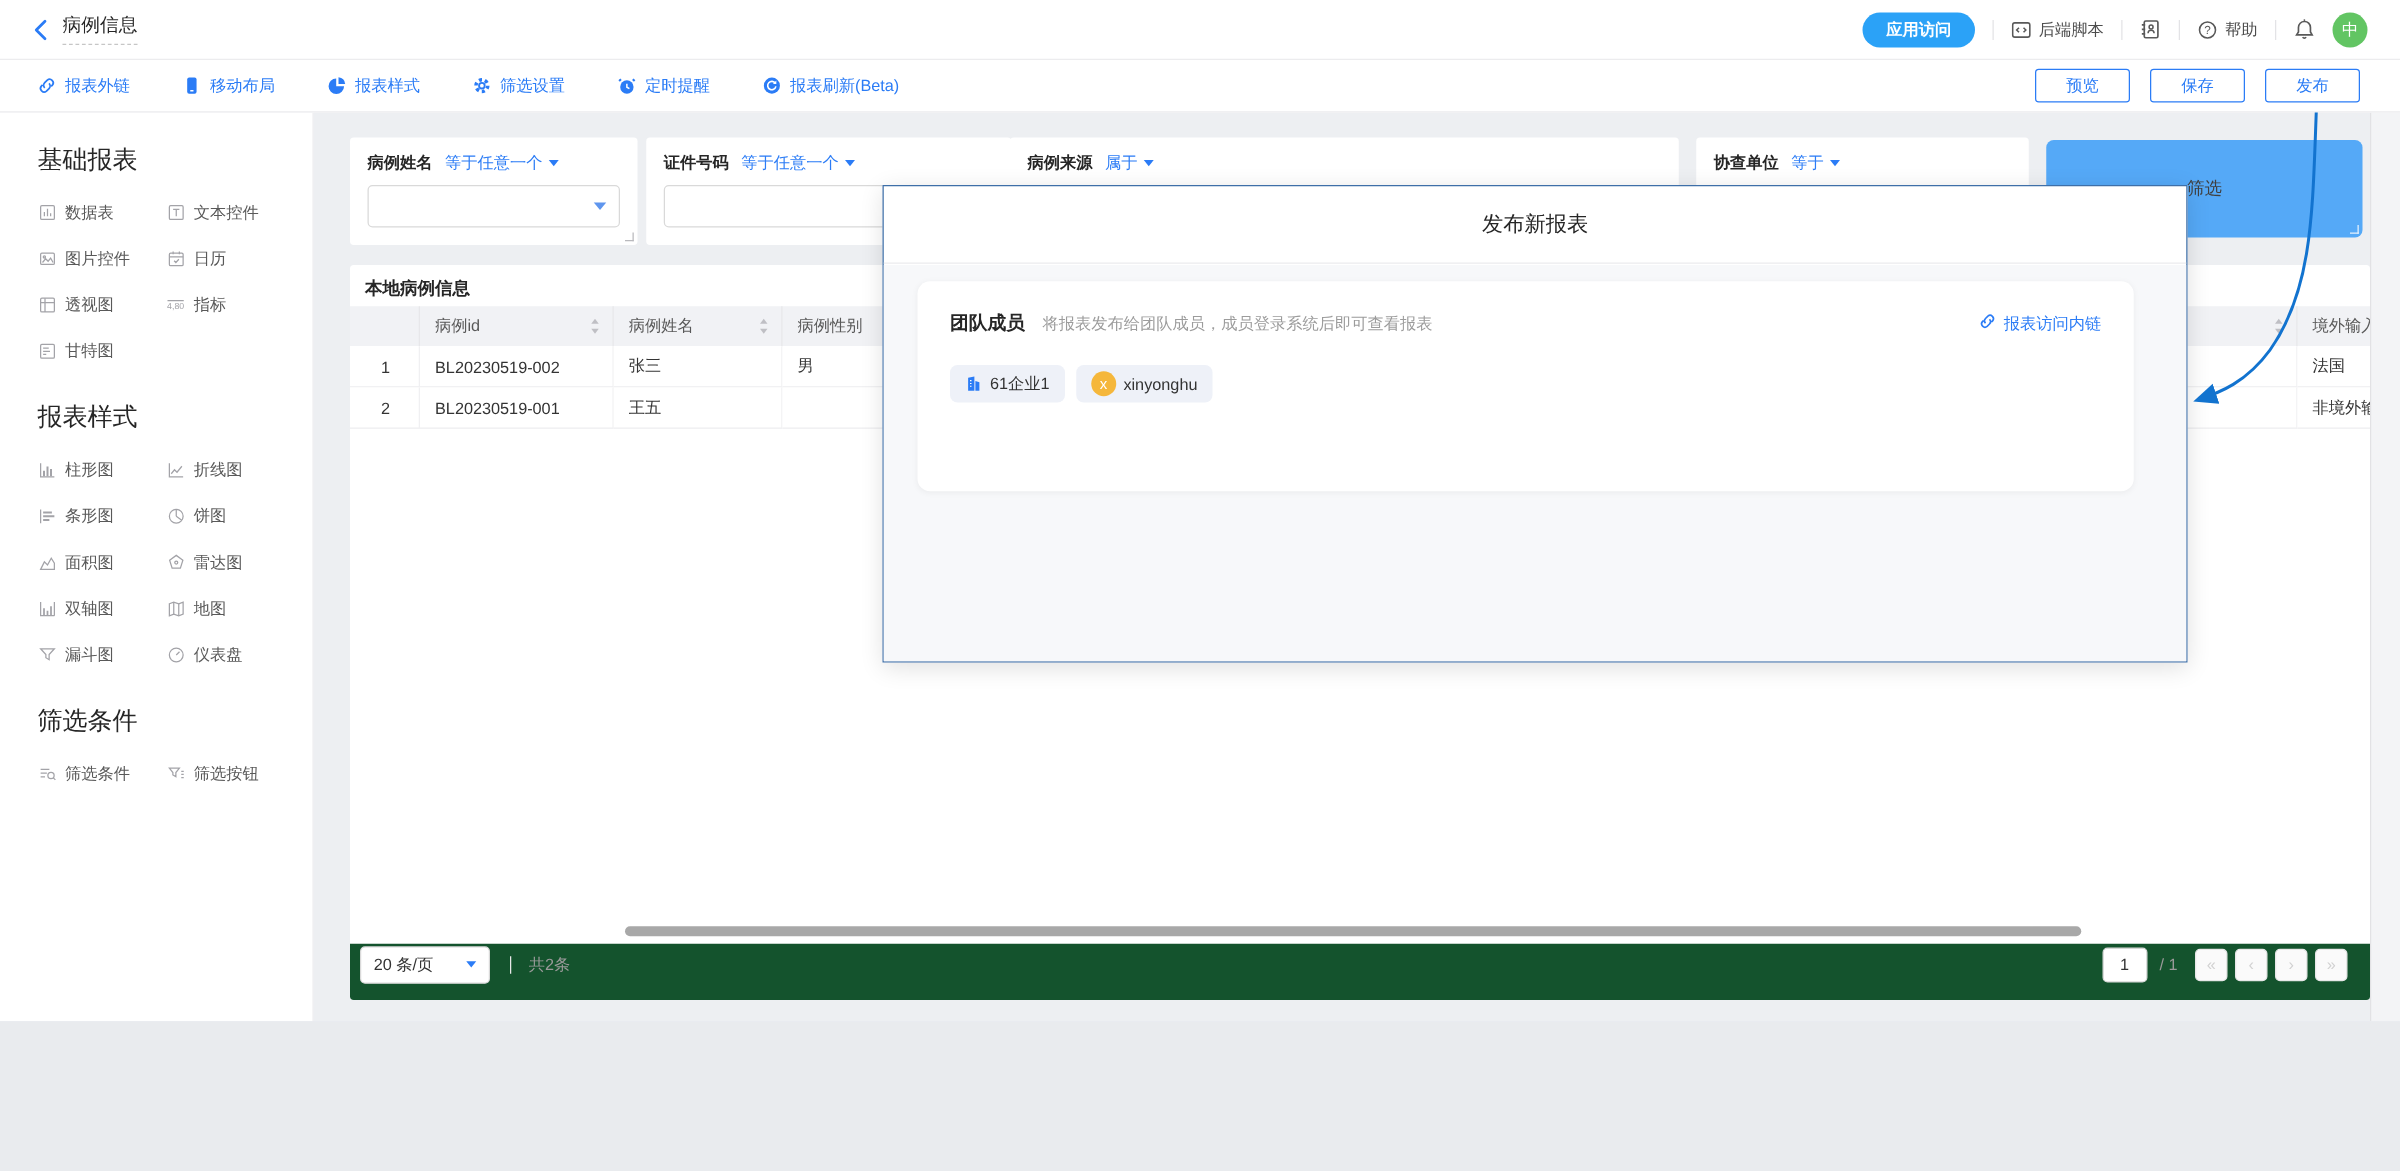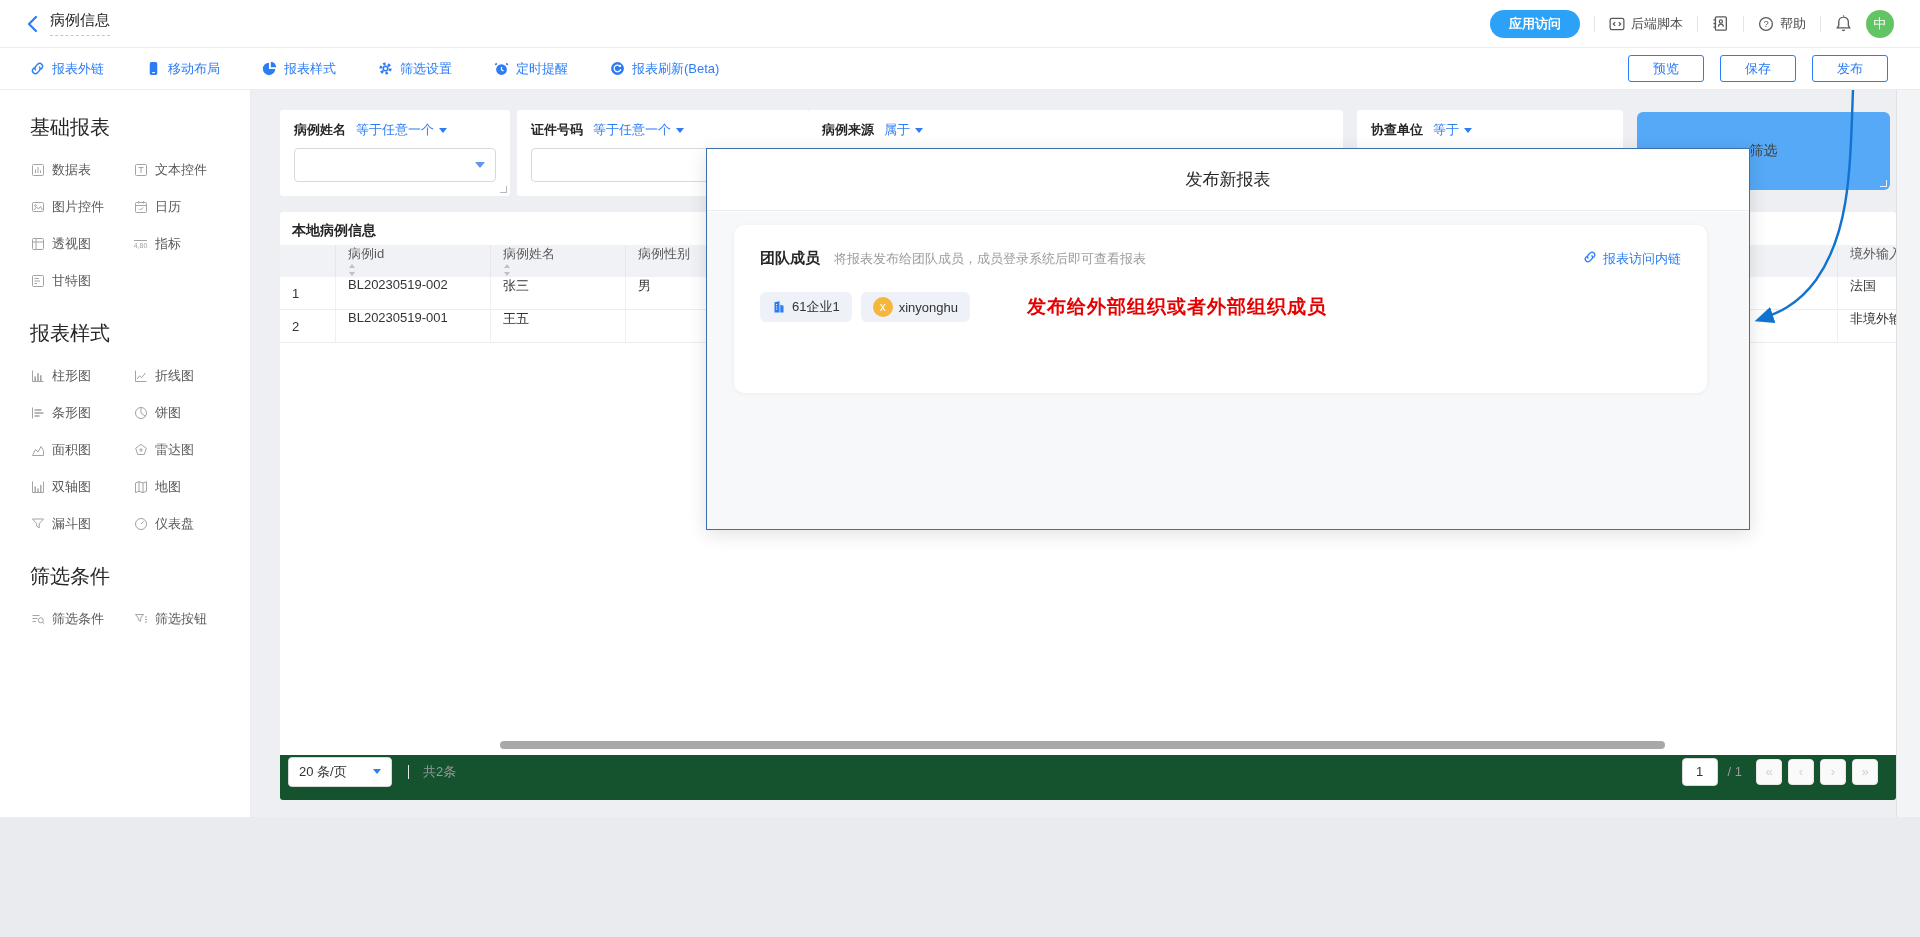--- a/index.html
+++ b/index.html
@@ -48,21 +48,21 @@
   .rz { position:absolute; right:3px; bottom:3px; width:7px; height:7px; border-right:1px solid #b9b9bd; border-bottom:1px solid #b9b9bd; }
   .fsubmit { position:absolute; left:1386px; top:22px; width:253px; height:78px; background:#55a9f7; border-radius:6px; color:#404040; font-size:14px; display:flex; align-items:center; justify-content:center; cursor:pointer; }
   .fsubmit .rz { border-color:#e6f1fd; }
 
   
   .tcard { position:absolute; left:29px; top:122px; width:1616px; height:588px; background:#fff; border-radius:3px; overflow:hidden; }
   .tc-title { position:absolute; left:12px; top:10px; font-size:14px; font-weight:bold; color:#262626; }
   .grid { position:absolute; left:0; top:33px; width:1724px; }
   .g-row { display:flex; }
   .g-h { background:#f1f2f5; }
-  .g-cell { height:32px; display:flex; align-items:flex-start; padding:0 10px 0 12px; border-right:1px solid #e7e7ea; font-size:13px; color:#595959; justify-content:space-between;flex-direction:column; }
+  .g-cell { height:32px; display:flex; align-items:center; padding:0 10px 0 12px; border-right:1px solid #e7e7ea; font-size:13px; color:#595959; justify-content:space-between; }
   .g-b .g-cell { height:33px; background:#fff; border-bottom:1px solid #ededf0; border-right:1px solid #f0f0f2; color:#333; justify-content:flex-start; }
   .c0{width:56px; justify-content:center !important; color:#595959;} .c1{width:155px;} .c2{width:135px;} .c3{width:150px;} .c4{width:1062px;} .c5{width:160px;}
   .sort { display:flex; flex-direction:column; gap:2px; cursor:pointer; }
   .hscroll { position:absolute; left:220px; top:529px; width:1165px; height:8px; border-radius:4px; background:#a8a8a8; cursor:pointer; }
   .tfoot { position:absolute; left:0; top:543px; width:1616px; height:45px; background:#14532d; display:flex; align-items:center; padding:0 18px 12px 8px; }
   .psize { height:30px; min-width:104px; border:1px solid #d9d9d9; border-radius:4px; background:#fff; display:flex; align-items:center; justify-content:space-between; padding:0 10px; font-size:13px; color:#333; cursor:pointer; gap:10px; }
   .fdiv { width:1px; height:14px; background:#e8e8e8; margin:0 14px 0 16px; }
   .ftotal { font-size:13px; color:#9a9a9a; }
   .fright { margin-left:auto; display:flex; align-items:center; gap:6px; }
   .pgbox { width:36px; height:28px; border:1px solid #d9d9d9; border-radius:4px; text-align:center; font-size:13px; color:#333; background:#fff; }
@@ -652,21 +652,20 @@
                   <svg width="14" height="14" viewBox="0 0 14 14">
                     <use href="#i-building"></use>
                   </svg>
                 </span>
               <span>61企业1</span>
             </span>
             <span class="tag">
               <span class="tag-av">x</span>
               <span>xinyonghu</span>
             </span>
-            <span class="m-note">发布给外部组织或者外部组织成员</span>
           </div>
         </div>
       </div>
     </div>
   </div>
 
   <div class="rstrip"></div>
 
   <svg class="arrow-layer">
     <defs>

